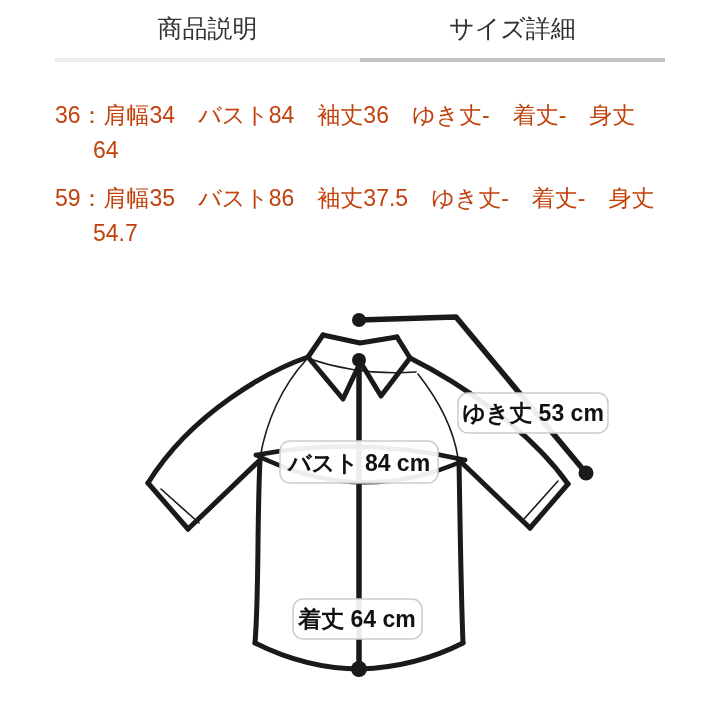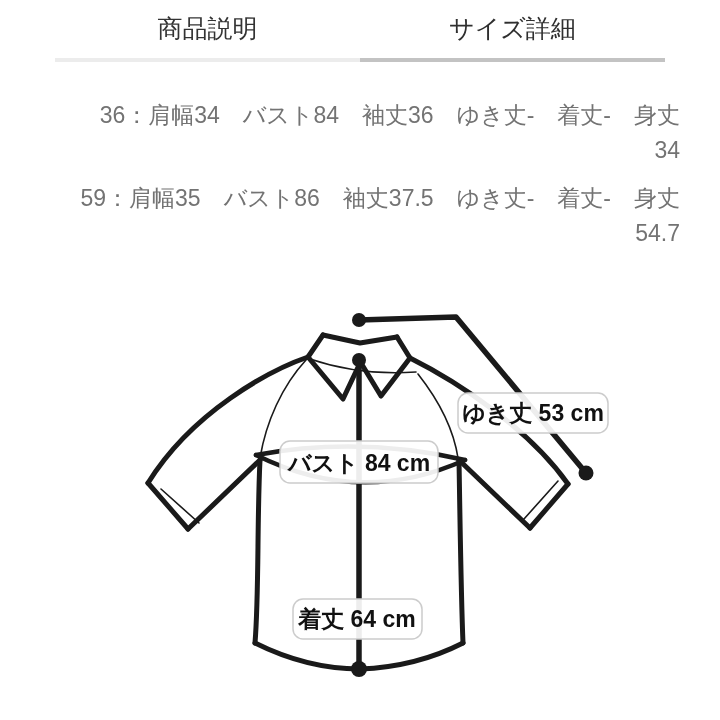--- a/index.html
+++ b/index.html
@@ -29,22 +29,21 @@
   }
   .tab.active {
     border-bottom-color: #c3c3c3;
     color: #2f2f2f;
   }
   
   .sizes {
     margin: 36px 40px 0 55px;
     font-size: 23px;
     line-height: 35px;
-    color: #737373;
-    text-align: right;
+    color: #c2410c;
   }
   .size-row { margin-bottom: 13px; }
   .size-row .l2 { padding-left: 38px; }
   
   .diagram {
     position: absolute;
     left: 120px;
     top: 290px;
   }
   .diagram text {
@@ -65,21 +64,21 @@
       <span>商品説明</span>
     </div>
     <div class="tab active">
       <span>サイズ詳細</span>
     </div>
   </div>
 
   <div class="sizes">
     <div class="size-row">
       <div class="l1">36：肩幅34　バスト84　袖丈36　ゆき丈-　着丈-　身丈</div>
-      <div class="l2">34</div>
+      <div class="l2">64</div>
     </div>
     <div class="size-row">
       <div class="l1">59：肩幅35　バスト86　袖丈37.5　ゆき丈-　着丈-　身丈</div>
       <div class="l2">54.7</div>
     </div>
   </div>
 
   <svg class="diagram" width="500" height="430" viewBox="0 0 500 430">
 
     <g fill="none" stroke="#1a1a1a" stroke-width="5" stroke-linecap="round" stroke-linejoin="round">

